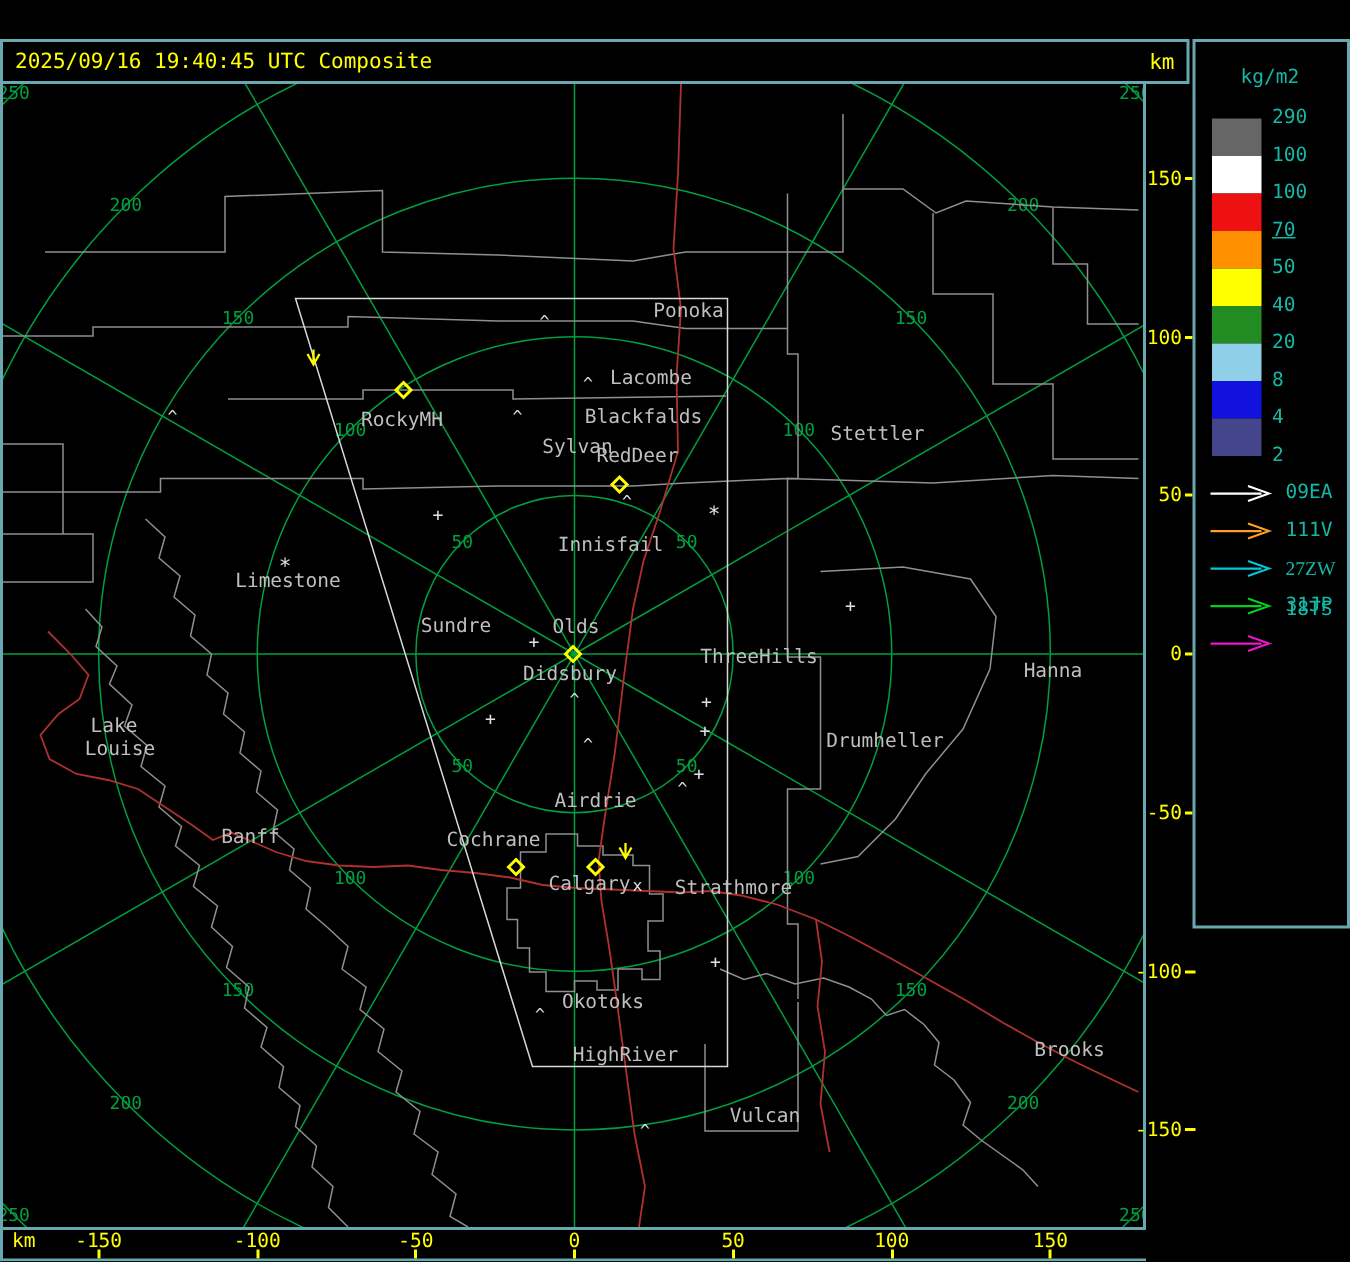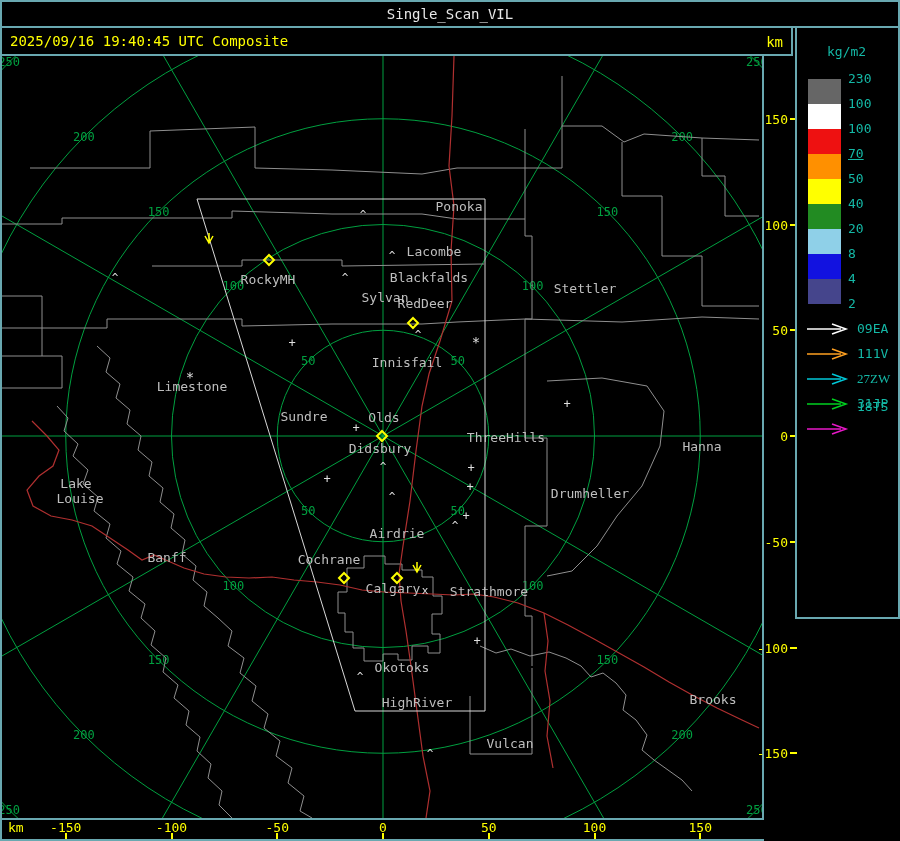--- a/index.html
+++ b/index.html
@@ -30,23 +30,20 @@
   .scale-label{position:absolute;left:51px;width:40px;height:14px;line-height:14px;}
   .radar-row-svg{position:absolute;left:8px;width:46px;height:16px;}
   .radar-id{position:absolute;left:60px;width:40px;height:14px;line-height:14px;}
   #bottom-frame{position:absolute;left:0;top:839px;width:764px;height:2px;background:#69a8b0;}
   #left-frame{position:absolute;left:0;top:818px;width:2px;height:23px;background:#69a8b0;}
 </style>
 </head>
 <body>
 
 <div id="app">
-  <div id="title-bar" class="teal">
-    <span>Single_Scan_VIL</span>
-  </div>
 
   <div id="info-bar" class="teal">
     <span id="timestamp">2025/09/16 19:40:45 UTC Composite</span>
     <span id="km-right">km</span>
   </div>
 
   <div id="map-panel" class="teal">
     <svg id="map-svg" width="760" height="762" viewBox="0 0 760 762">
         <circle cx="381" cy="380" r="105.75000000000001" fill="none" stroke="#00a040" stroke-width="1"></circle>
         <circle cx="381" cy="380" r="211.50000000000003" fill="none" stroke="#00a040" stroke-width="1"></circle>
@@ -193,21 +190,21 @@
       <span class="btick-label" style="left: 572.5px;">100</span>
       <span class="btick" style="left: 593.5px;"></span>
       <span class="btick-label" style="left: 678.25px;">150</span>
       <span class="btick" style="left: 699.25px;"></span>
     </div>
 
   <div id="legend-panel" class="teal">
     <div id="legend-unit">kg/m2</div>
     <div id="legend-scale">
         <div class="scale-box" style="top: 51px; background: rgb(102, 102, 102);"></div>
-        <div class="scale-label" style="top: 44px;">230</div>
+        <div class="scale-label" style="top: 44px;">290</div>
         <div class="scale-box" style="top: 76px; background: rgb(255, 255, 255);"></div>
         <div class="scale-label" style="top: 69px;">100</div>
         <div class="scale-box" style="top: 101px; background: rgb(238, 17, 17);"></div>
         <div class="scale-label" style="top: 94px;">100</div>
         <div class="scale-box" style="top: 126px; background: rgb(255, 144, 0);"></div>
         <div class="scale-label" style="top: 119px; text-decoration: underline;">70</div>
         <div class="scale-box" style="top: 151px; background: rgb(255, 255, 0);"></div>
         <div class="scale-label" style="top: 144px;">50</div>
         <div class="scale-box" style="top: 176px; background: rgb(34, 139, 34);"></div>
         <div class="scale-label" style="top: 169px;">40</div>

